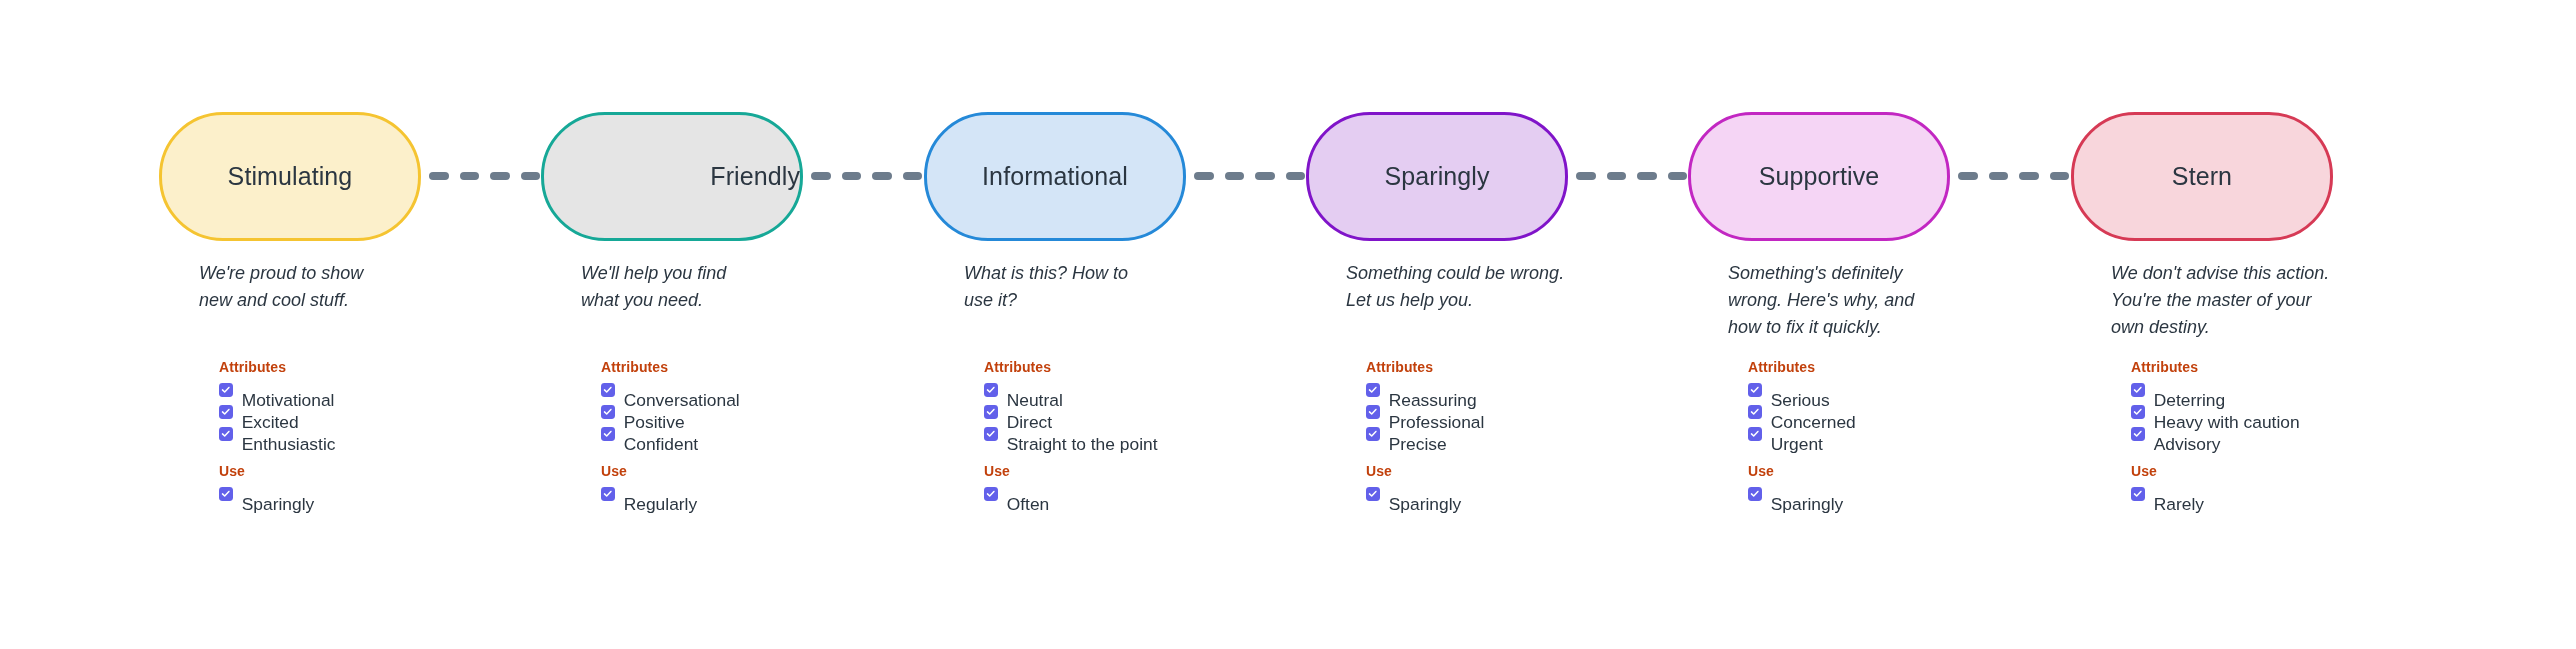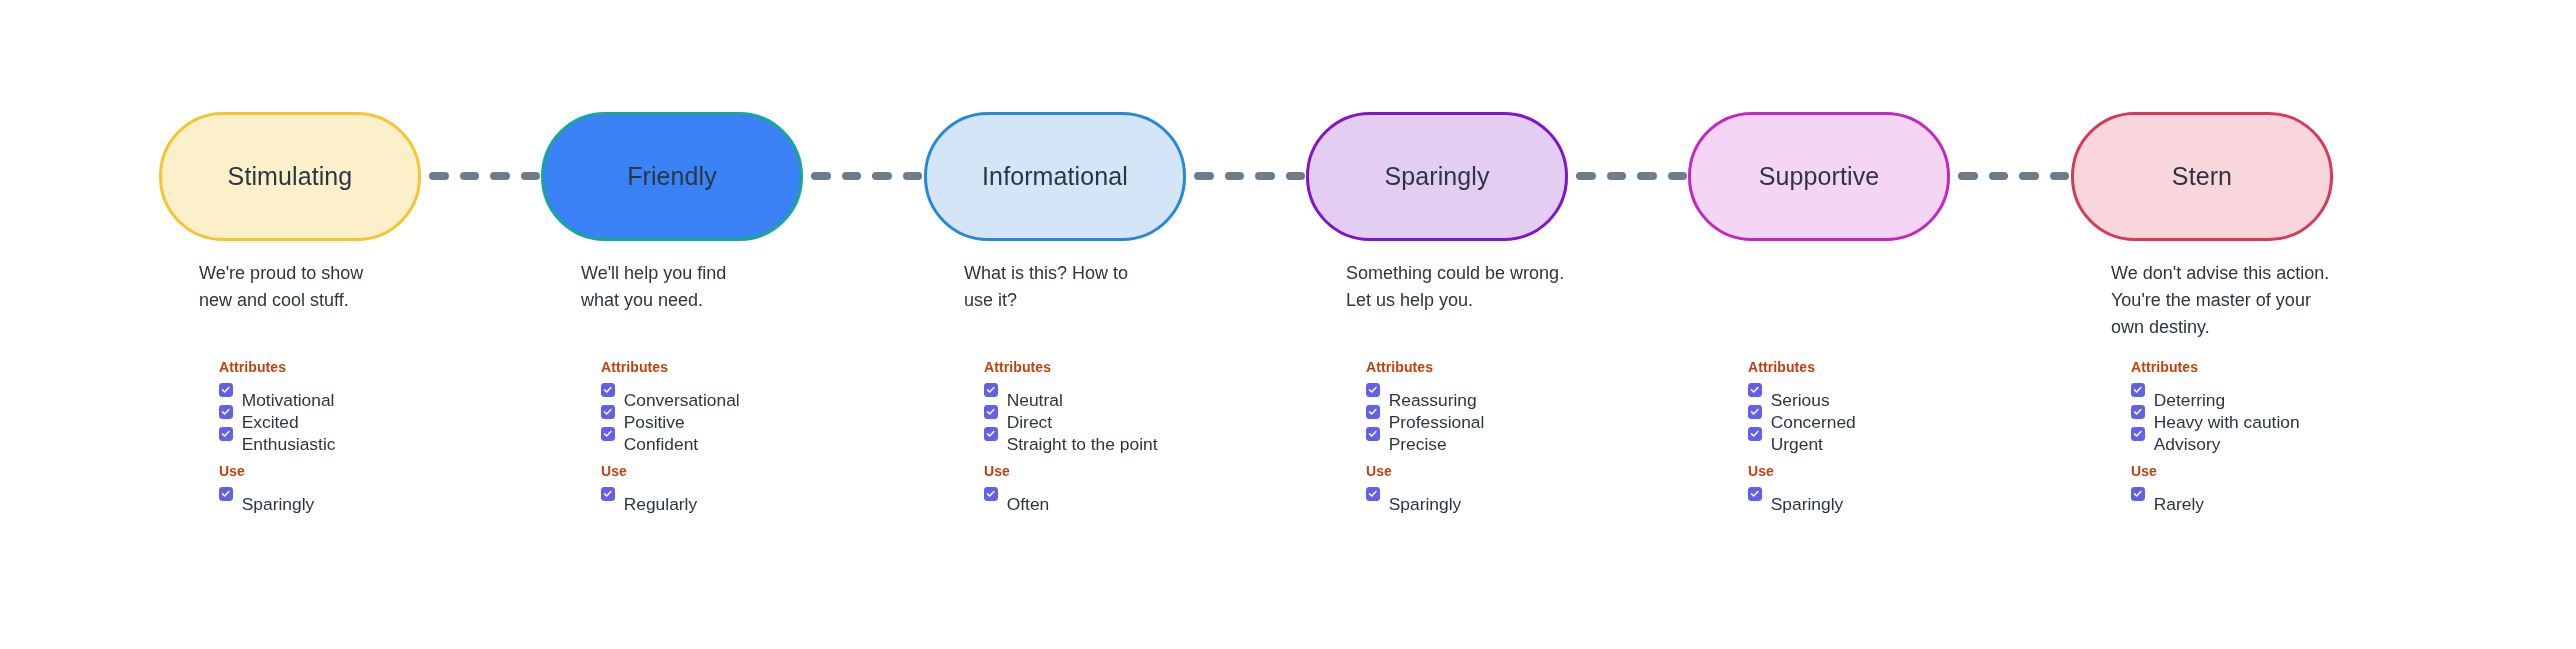--- a/index.html
+++ b/index.html
@@ -74,20 +74,21 @@
   
   .desc {
     position: absolute;
     top: 260px;
     left: 40px;
     width: 268px;
     font-size: 18px;
     line-height: 27px;
     color: #2b3641;
     white-space: pre-line;
+    font-style: italic;
   }
 
   
   .meta {
     position: absolute;
     top: 359px;
     left: 60px;
     width: 288px;
   }
   .meta-heading {
@@ -177,21 +178,21 @@
                 <svg width="9.4" height="9.4" viewBox="0 0 14 14" aria-hidden="true">
                   <path d="M2.2 7.3 L5.5 10.4 L11.8 3.6" fill="none" stroke="#ffffff" stroke-width="2.2" stroke-linecap="round" stroke-linejoin="round"></path>
                 </svg>
               </span>
               <span class="meta-label">Sparingly</span>
             </li>
           </ul>
         </div>
       </div>
       <div class="tone-col" style="left: 382px;">
-        <div class="pill" style="background:#3b82f6;border-color:#16a897;">
+        <div class="pill" style="background:#e5e5e5;border-color:#16a897;justify-content:flex-end;">
           <span class="pill-label">Friendly</span>
         </div>
         <div class="connector">
           <span class="dash"></span>
           <span class="dash"></span>
           <span class="dash"></span>
           <span class="dash"></span>
         </div>
         <div class="desc">We'll help you find
 what you need.</div>
@@ -348,20 +349,23 @@
       <div class="tone-col" style="left: 1529px;">
         <div class="pill" style="background:#f5d5f5;border-color:#c227c2;">
           <span class="pill-label">Supportive</span>
         </div>
         <div class="connector">
           <span class="dash"></span>
           <span class="dash"></span>
           <span class="dash"></span>
           <span class="dash"></span>
         </div>
+        <div class="desc">Something's definitely
+wrong. Here's why, and
+how to fix it quickly.</div>
         <div class="meta">
           <div class="meta-heading">Attributes</div>
           <ul class="meta-list">
             <li class="meta-item">
               <span class="checkbox">
                 <svg width="9.4" height="9.4" viewBox="0 0 14 14" aria-hidden="true">
                   <path d="M2.2 7.3 L5.5 10.4 L11.8 3.6" fill="none" stroke="#ffffff" stroke-width="2.2" stroke-linecap="round" stroke-linejoin="round"></path>
                 </svg>
               </span>
               <span class="meta-label">Serious</span>

